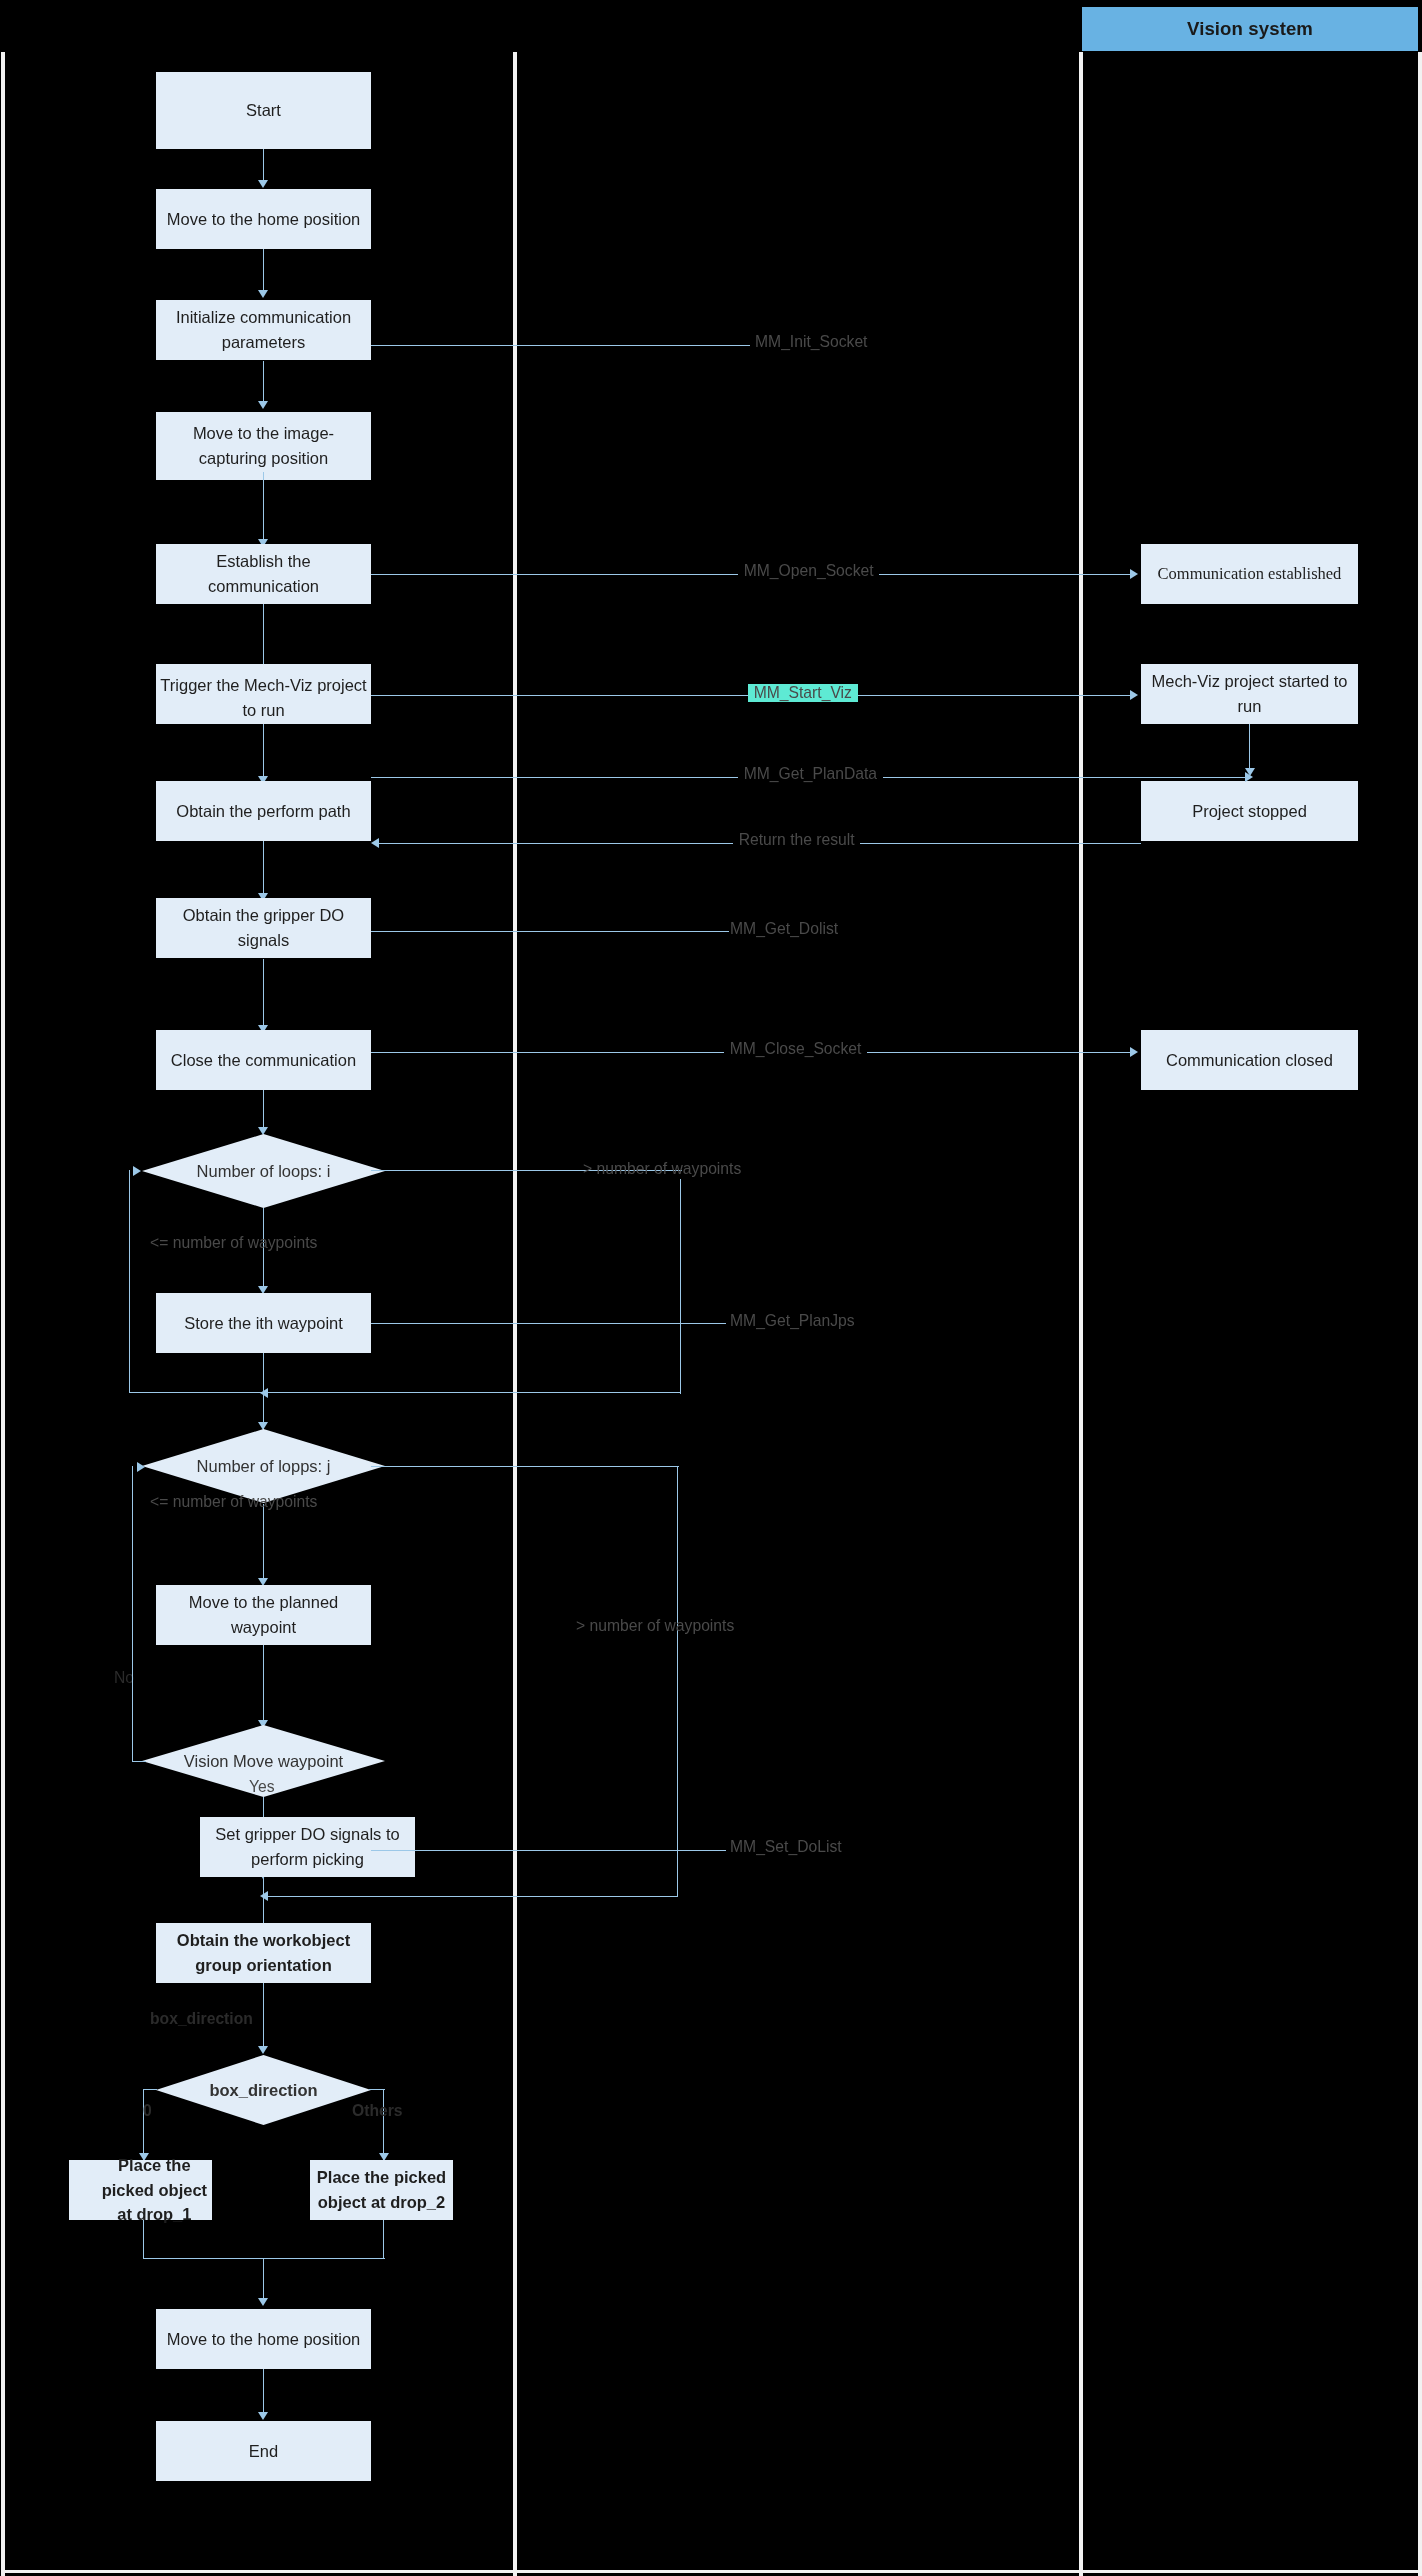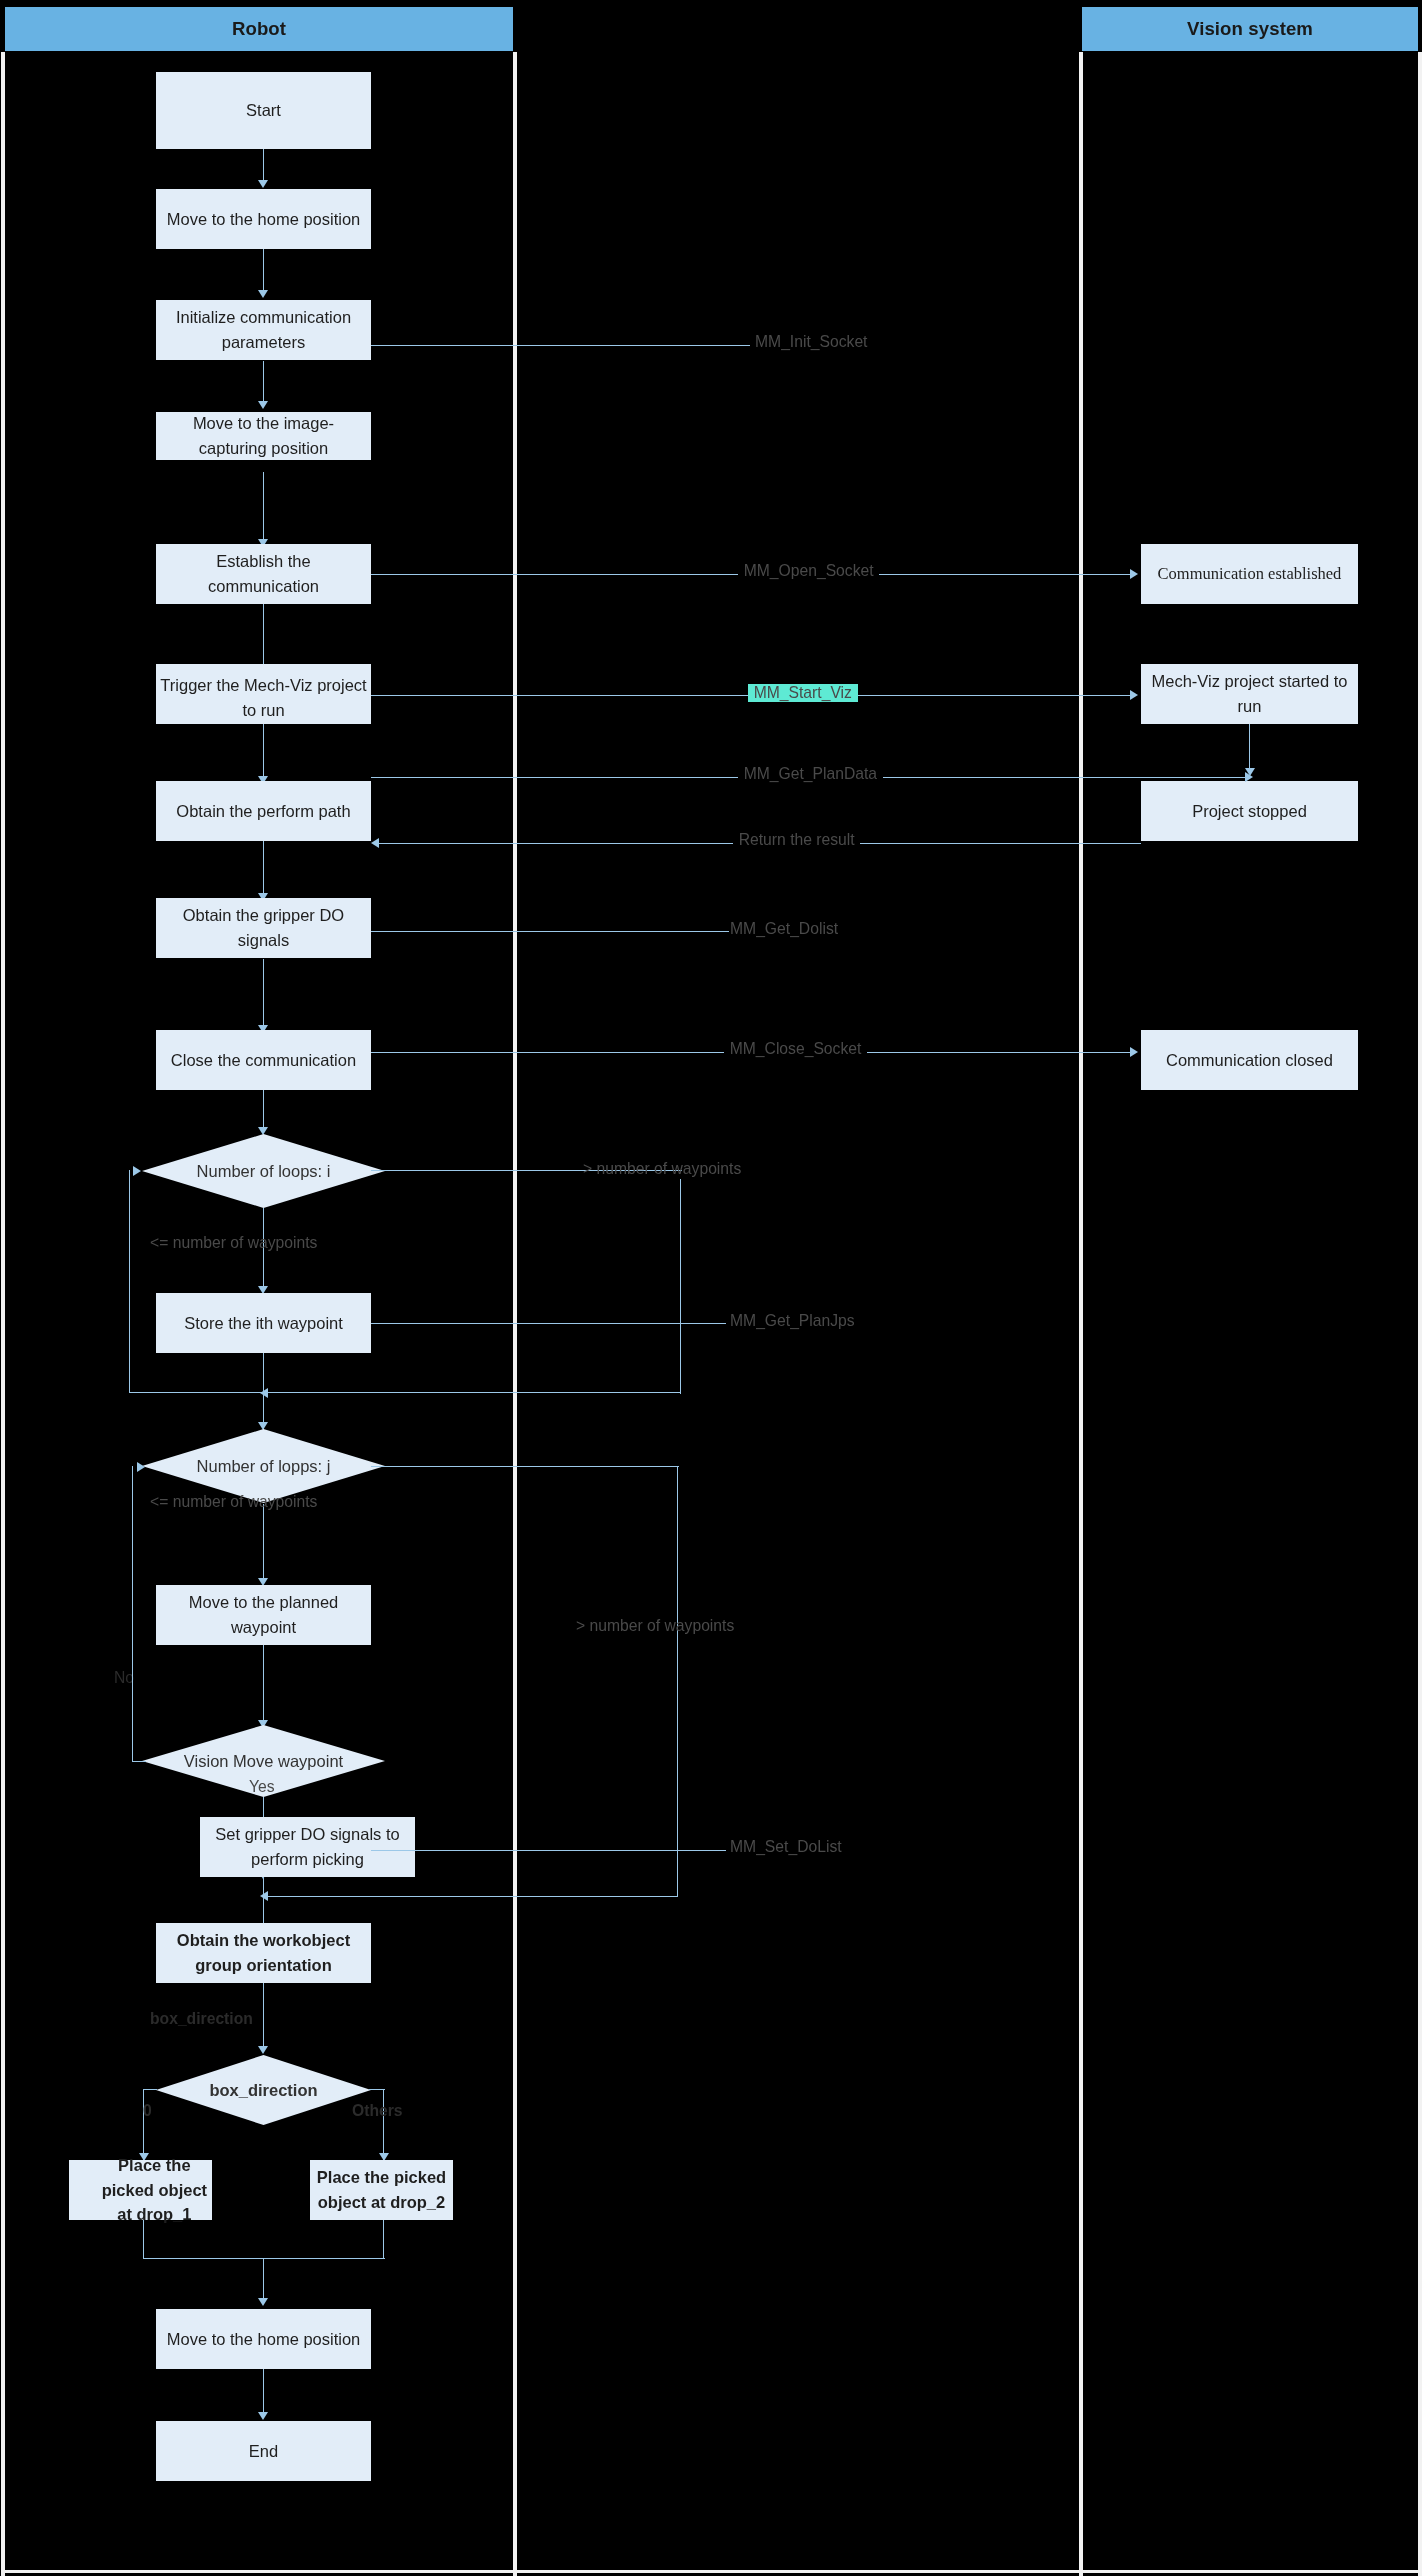--- a/index.html
+++ b/index.html
@@ -42,23 +42,20 @@
   
   .clabel{position:absolute;color:#4a4a4a;font-size:15.7px;white-space:nowrap;}
   .clabel.dark{color:#2b2b2b;}
   .clabel.bold{font-weight:bold;color:#2b2b2b;}
 </style>
 </head>
 <body>
 
 <div id="page">
 
-  <div class="lane-head" style="left:5px;width:508px;">
-    <span>Robot</span>
-  </div>
   <div class="lane-head" style="left:1082px;width:336px;">
     <span>Vision system</span>
   </div>
 
   <div class="lane-div" style="left:513px;height:2524px;"></div>
   <div class="lane-div" style="left:1079px;height:2524px;"></div>
   <div class="lane-div" style="left:1.4px;height:2524px;"></div>
   <div class="lane-div" style="left:1418px;height:2524px;"></div>
   <div class="h" style="left:1.4px;top:2570px;width:1420px;height:2.9px;background:#f2f2f2;"></div>
 
@@ -73,21 +70,21 @@
   </div>
   <div class="v" style="left:263px;top:249px;height:44px;"></div>
   <div class="arr down" style="left:258px;top:290px;"></div>
 
   <div class="node" style="left:156px;top:300px;width:215px;height:60px;">
     <span>Initialize communication parameters</span>
   </div>
   <div class="v" style="left:263px;top:361px;height:44px;"></div>
   <div class="arr down" style="left:258px;top:401px;"></div>
 
-  <div class="node" style="left:156px;top:412px;width:215px;height:48px;justify-content:flex-end;">
+  <div class="node" style="left:156px;top:412px;width:215px;height:68px;justify-content:flex-end;">
     <span>Move to the image-capturing position</span>
   </div>
   <div class="v" style="left:263px;top:472px;height:72px;"></div>
   <div class="arr down" style="left:258px;top:539px;"></div>
 
   <div class="node" style="left:156px;top:544px;width:215px;height:60px;">
     <span>Establish the communication</span>
   </div>
   <div class="v" style="left:263px;top:604px;height:72px;"></div>
   <div class="arr down" style="left:258px;top:670px;"></div>

